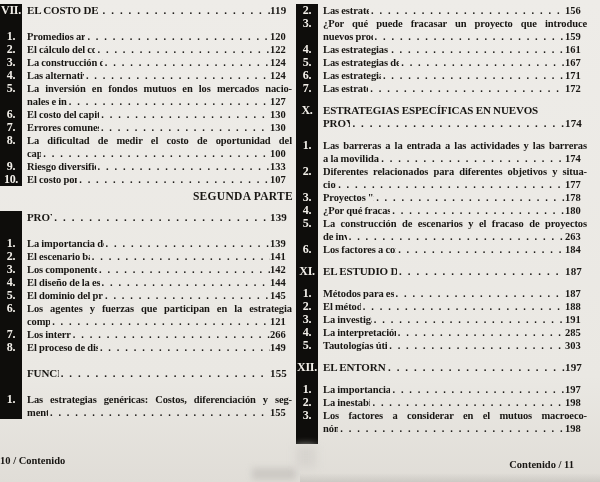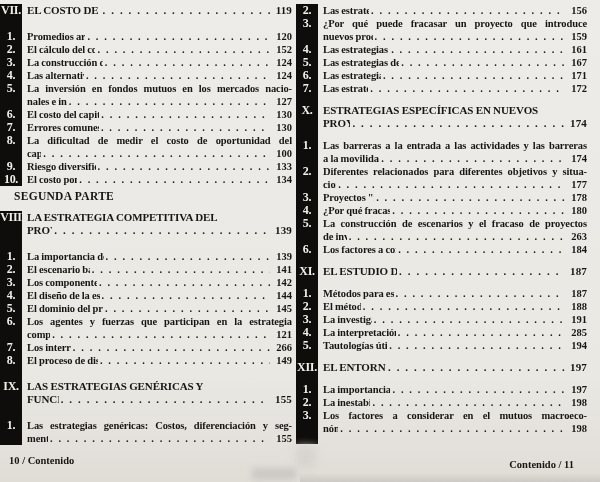--- a/index.html
+++ b/index.html
@@ -15,28 +15,28 @@
   .bar{position:relative;z-index:0;}
   .bar::before{content:"";position:absolute;z-index:-1;left:0;top:0;bottom:0;width:22px;background:#0e0d0b;}
   .bar.pad{padding-bottom:9px;}
   .row{display:flex;align-items:baseline;line-height:13px;font-size:10.5px;}
   .num{width:22px;flex:none;text-align:center;color:#f2efe9;font-size:12px;letter-spacing:-0.3px;}
   .entry{flex:1;min-width:0;display:flex;align-items:baseline;padding:0 1px 0 5px;}
   .row.ch .entry,.row.ch2 .entry{font-size:11px;letter-spacing:0.15px;}
   .t{white-space:nowrap;flex:0 1 auto;min-width:0;overflow:hidden;letter-spacing:-0.1px;word-spacing:-0.3px;}
   .dots{flex:1 1 auto;min-width:0;overflow:hidden;white-space:nowrap;padding:0 2px;}
   .dots::after{content:". . . . . . . . . . . . . . . . . . . . . . . . . . . . . . . . . . . . . . . . . . . . . . . . . . . . . . . . . . . .";letter-spacing:1.6px;}
-  .pg{flex:none;min-width:22px;text-align:right;}
+  .pg{flex:none;min-width:22px;text-align:left;}
   .row.j .entry{display:block;white-space:nowrap;overflow:hidden;text-align-last:justify;}
   .row.j .t{display:inline;}
   .gap{height:9px;}
   .gap.gapl{height:13px;}
-  .plainhead{font-size:11.5px;letter-spacing:0.3px;margin:4px 0 9px 14px;}
+  .plainhead{font-size:11.5px;letter-spacing:0.3px;margin:4px 0 9px 14px;text-align:right;}
   .footer{position:absolute;font-size:10.5px;}
-  #f-left{left:9px;top:455px;}
+  #f-left{left:0;top:455px;}
   #f-right{right:26px;top:459px;}
   .smudge-a{position:absolute;left:252px;top:468px;width:44px;height:12px;background:#ccc9c4;filter:blur(3px);}
   .smudge-b{position:absolute;left:296px;top:446px;width:20px;height:22px;background:#d7d4cf;filter:blur(4px);}
   .smudge-c{position:absolute;left:300px;top:473px;width:300px;height:9px;background:linear-gradient(180deg,rgba(188,185,180,0),rgba(188,185,180,0.55));}
 </style>
 </head>
 <body>
 
 <div class="scan">
   <div class="page page-left">
@@ -57,21 +57,21 @@
               <span class="t">Promedios aritméticos y geométricos.</span>
               <span class="dots"></span>
               <span class="pg">120</span>
             </span>
           </div>
           <div class="row it">
             <span class="num">2.</span>
             <span class="entry">
               <span class="t">El cálculo del costo de oportunidad del capital.</span>
               <span class="dots"></span>
-              <span class="pg">152</span>
+              <span class="pg">122</span>
             </span>
           </div>
           <div class="row it">
             <span class="num">3.</span>
             <span class="entry">
               <span class="t">La construcción de una cartera de activos financieros.</span>
               <span class="dots"></span>
               <span class="pg">124</span>
             </span>
           </div>
@@ -129,32 +129,26 @@
               <span class="t">Riesgo diversificable y riesgo no diversificable.</span>
               <span class="dots"></span>
               <span class="pg">133</span>
             </span>
           </div>
           <div class="row it">
             <span class="num">10.</span>
             <span class="entry">
               <span class="t">El costo ponderado del capital.</span>
               <span class="dots"></span>
-              <span class="pg">134</span>
+              <span class="pg">107</span>
             </span>
           </div>
         </div>
         <div class="plainhead">SEGUNDA PARTE</div>
         <div class="bar">
-          <div class="row ch">
-            <span class="num">VIII</span>
-            <span class="entry">
-              <span class="t">LA ESTRATEGIA COMPETITIVA DEL</span>
-            </span>
-          </div>
           <div class="row ch2">
             <span class="num"></span>
             <span class="entry">
               <span class="t">PROYECTO</span>
               <span class="dots"></span>
               <span class="pg">139</span>
             </span>
           </div>
           <div class="gap gapl"></div>
           <div class="row it">
@@ -219,26 +213,20 @@
           </div>
           <div class="row it">
             <span class="num">8.</span>
             <span class="entry">
               <span class="t">El proceso de diseño de la estrategia competitiva.</span>
               <span class="dots"></span>
               <span class="pg">149</span>
             </span>
           </div>
           <div class="gap gapl"></div>
-          <div class="row ch">
-            <span class="num">IX.</span>
-            <span class="entry">
-              <span class="t">LAS ESTRATEGIAS GENÉRICAS Y</span>
-            </span>
-          </div>
           <div class="row ch2">
             <span class="num"></span>
             <span class="entry">
               <span class="t">FUNCIONALES</span>
               <span class="dots"></span>
               <span class="pg">155</span>
             </span>
           </div>
           <div class="gap gapl"></div>
           <div class="row it j">
@@ -427,21 +415,21 @@
               <span class="t">La interpretación creativa del estudio del mercado.</span>
               <span class="dots"></span>
               <span class="pg">285</span>
             </span>
           </div>
           <div class="row it">
             <span class="num">5.</span>
             <span class="entry">
               <span class="t">Tautologías útiles al estimarse la demanda.</span>
               <span class="dots"></span>
-              <span class="pg">194</span>
+              <span class="pg">303</span>
             </span>
           </div>
           <div class="gap"></div>
           <div class="row ch">
             <span class="num">XII.</span>
             <span class="entry">
               <span class="t">EL ENTORNO MACROECONÓMICO</span>
               <span class="dots"></span>
               <span class="pg">197</span>
             </span>

